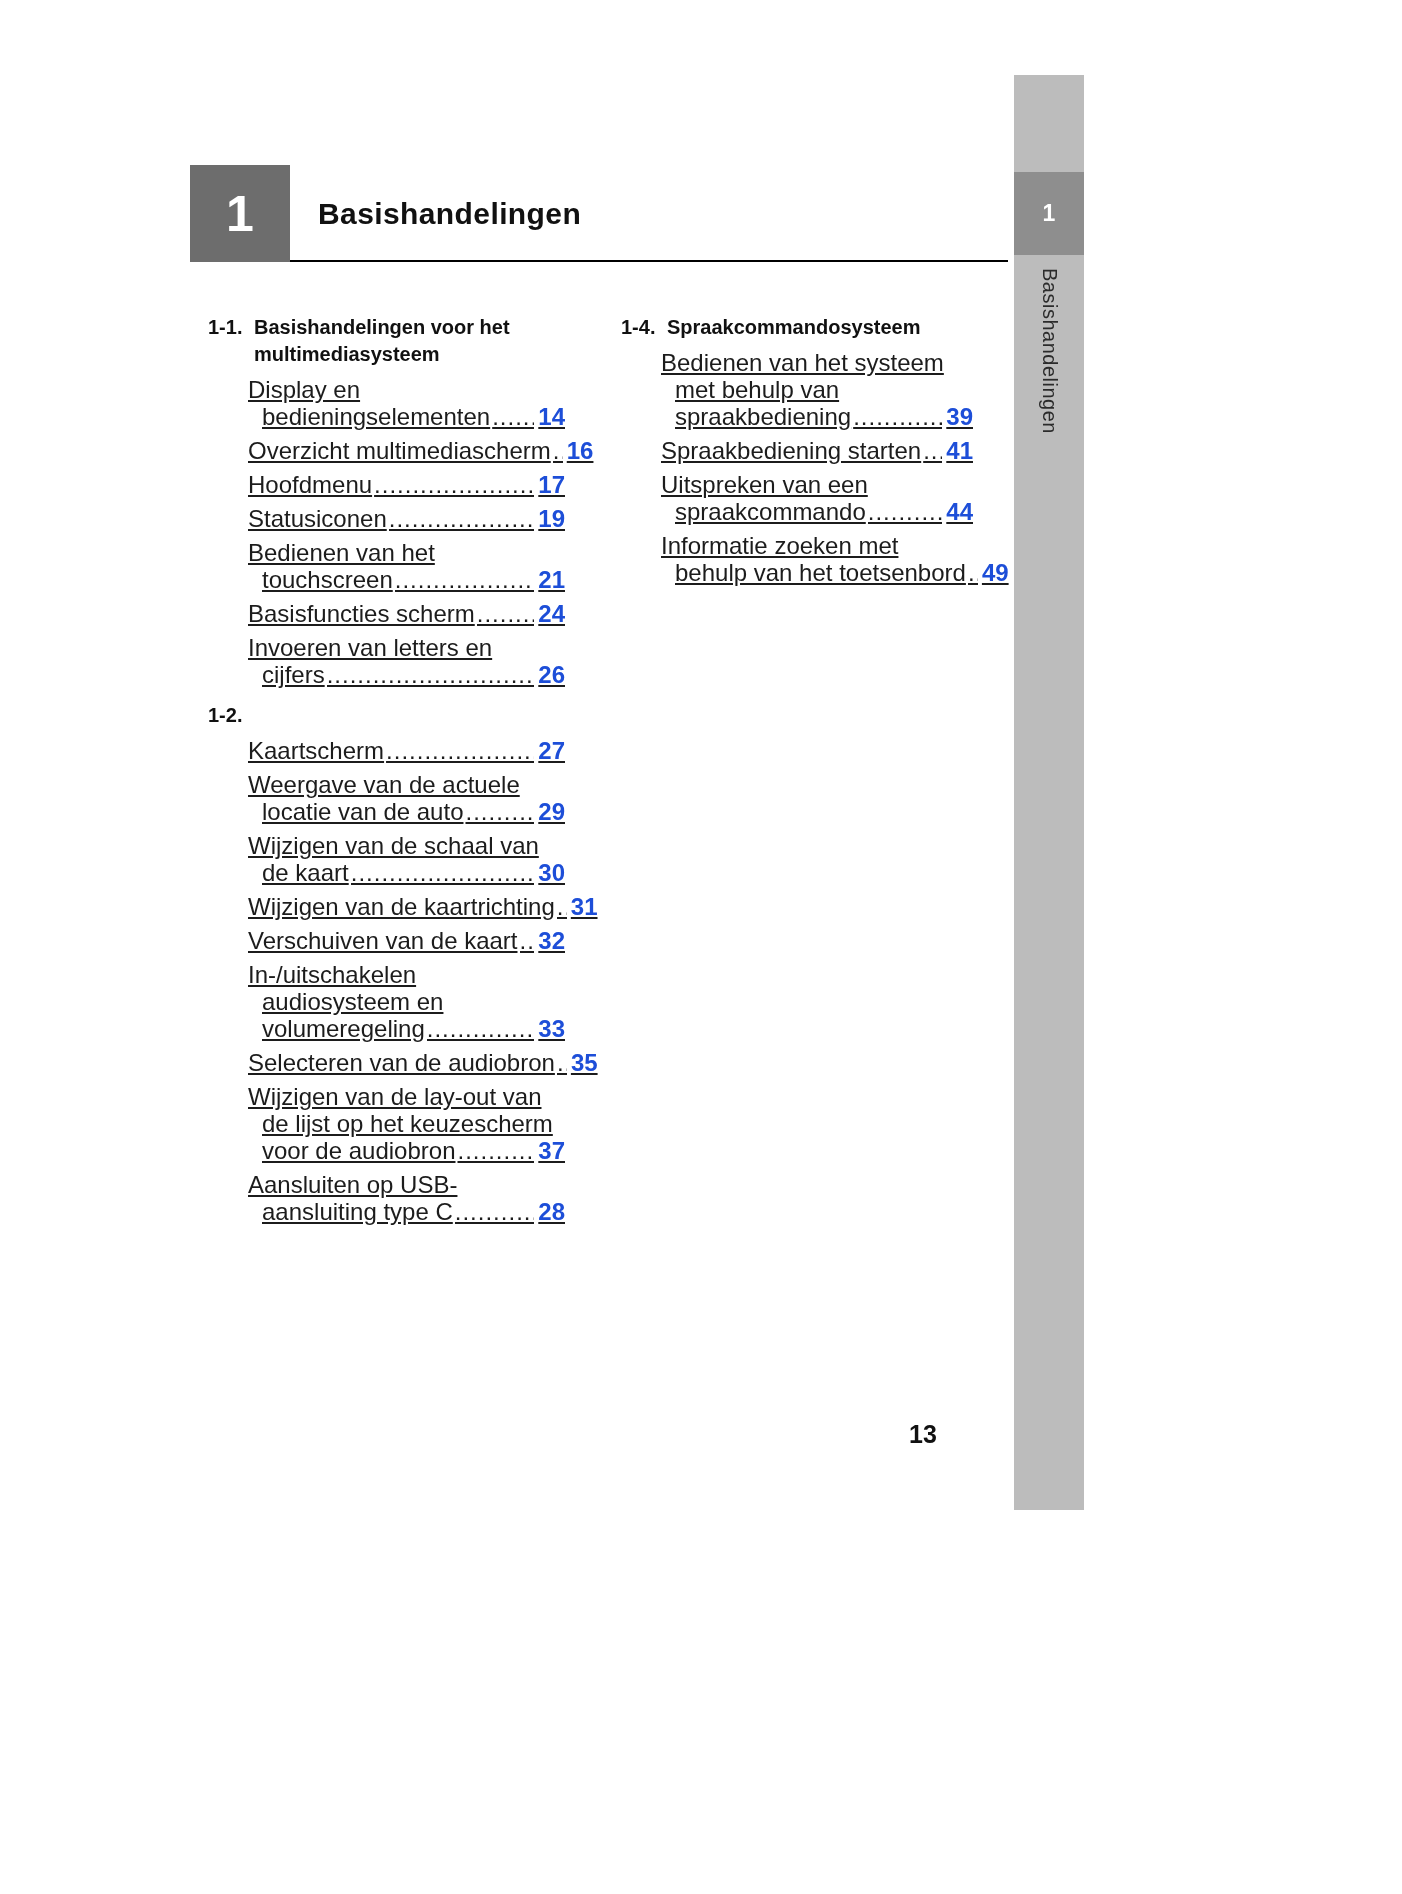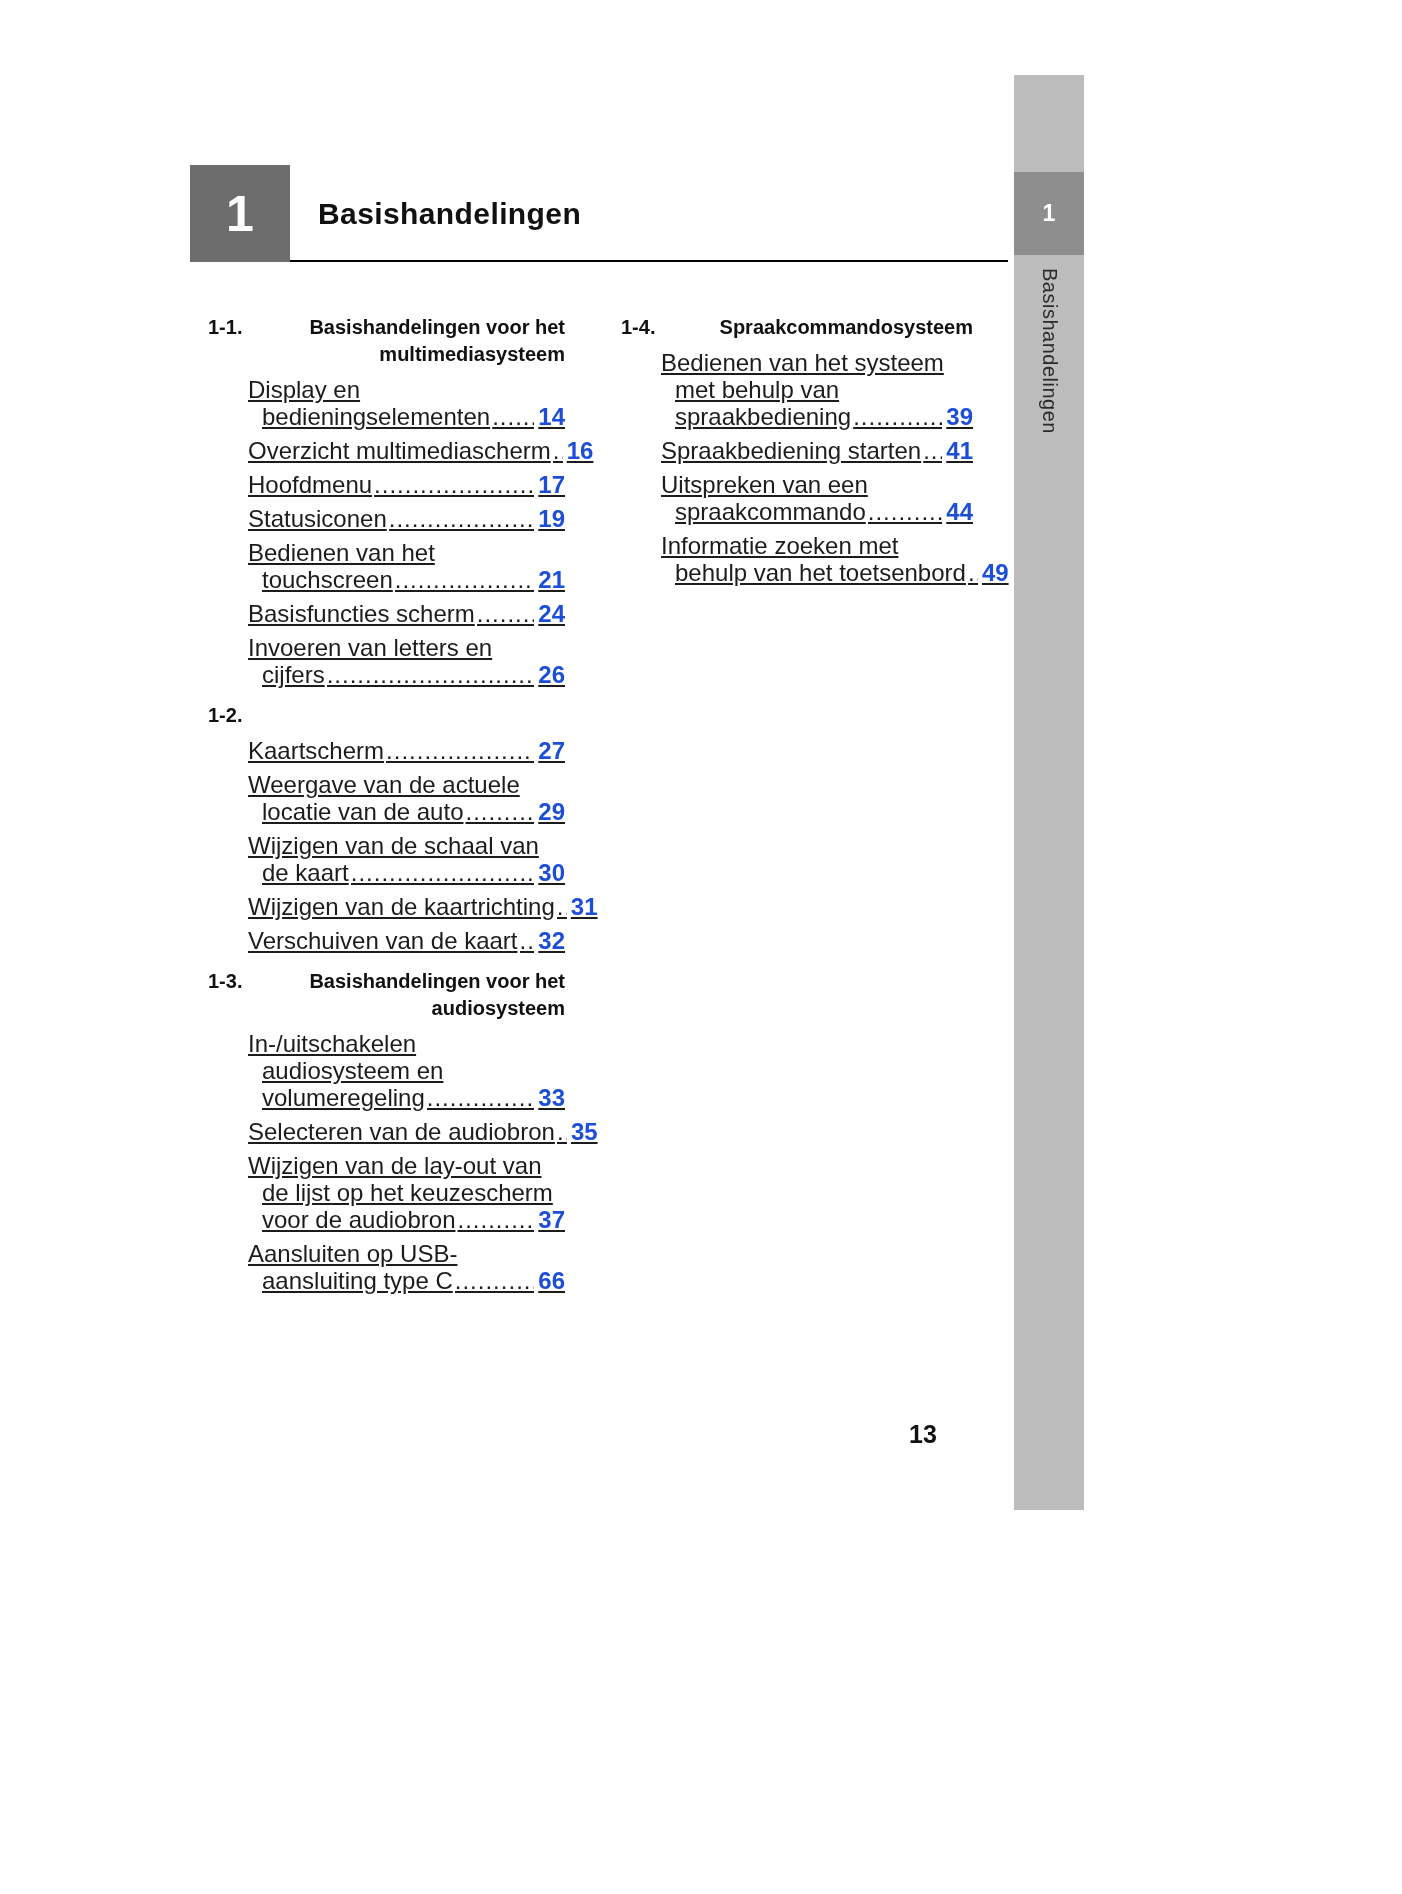--- a/index.html
+++ b/index.html
@@ -37,21 +37,21 @@
   .toc-col.right { left:621px; width:352px; }
 
   .section-heading {
     display:flex;
     font-weight:bold; font-size:20px; line-height:27px;
     color:#111111;
     margin-top:14px; margin-bottom:8px;
   }
   .toc-col .section:first-child .section-heading { margin-top:0; }
   .sec-num { flex:none; width:46px; }
-  .sec-title { flex:1;text-align:right; }
+  .sec-title { flex:1; }
 
   .entry { font-size:24px; line-height:27px; margin-bottom:7px;text-decoration:underline; }
   .entry-line { margin-left:40px; }
   .entry-line.cont { margin-left:54px; }
   .entry-last { display:flex; align-items:baseline; margin-left:54px; }
   .entry-last.first { margin-left:40px; }
   .entry-text { white-space:nowrap; }
   .dots {
     flex:1 1 0; min-width:10px;
     overflow:hidden; white-space:nowrap;
@@ -203,24 +203,20 @@
         </div>
         <div class="entry">
           <div class="entry-last first">
             <span class="entry-text">Verschuiven van de kaart</span>
             <span class="dots">............................................................................................................................................</span>
             <span class="pagenum">32</span>
           </div>
         </div>
       </div>
       <div class="section">
-        <div class="section-heading">
-          <span class="sec-num">1-3.</span>
-          <span class="sec-title">Basishandelingen voor het audiosysteem</span>
-        </div>
         <div class="entry">
           <div class="entry-line">In-/uitschakelen</div>
           <div class="entry-line cont">audiosysteem en</div>
           <div class="entry-last">
             <span class="entry-text">volumeregeling</span>
             <span class="dots">............................................................................................................................................</span>
             <span class="pagenum">33</span>
           </div>
         </div>
         <div class="entry">
@@ -237,21 +233,21 @@
             <span class="entry-text">voor de audiobron</span>
             <span class="dots">............................................................................................................................................</span>
             <span class="pagenum">37</span>
           </div>
         </div>
         <div class="entry">
           <div class="entry-line">Aansluiten op USB-</div>
           <div class="entry-last">
             <span class="entry-text">aansluiting type C</span>
             <span class="dots">............................................................................................................................................</span>
-            <span class="pagenum">66</span>
+            <span class="pagenum">28</span>
           </div>
         </div>
       </div>
     </div>
   <div class="toc-col right">
       <div class="section">
         <div class="section-heading">
           <span class="sec-num">1-4.</span>
           <span class="sec-title">Spraakcommandosysteem</span>
         </div>

